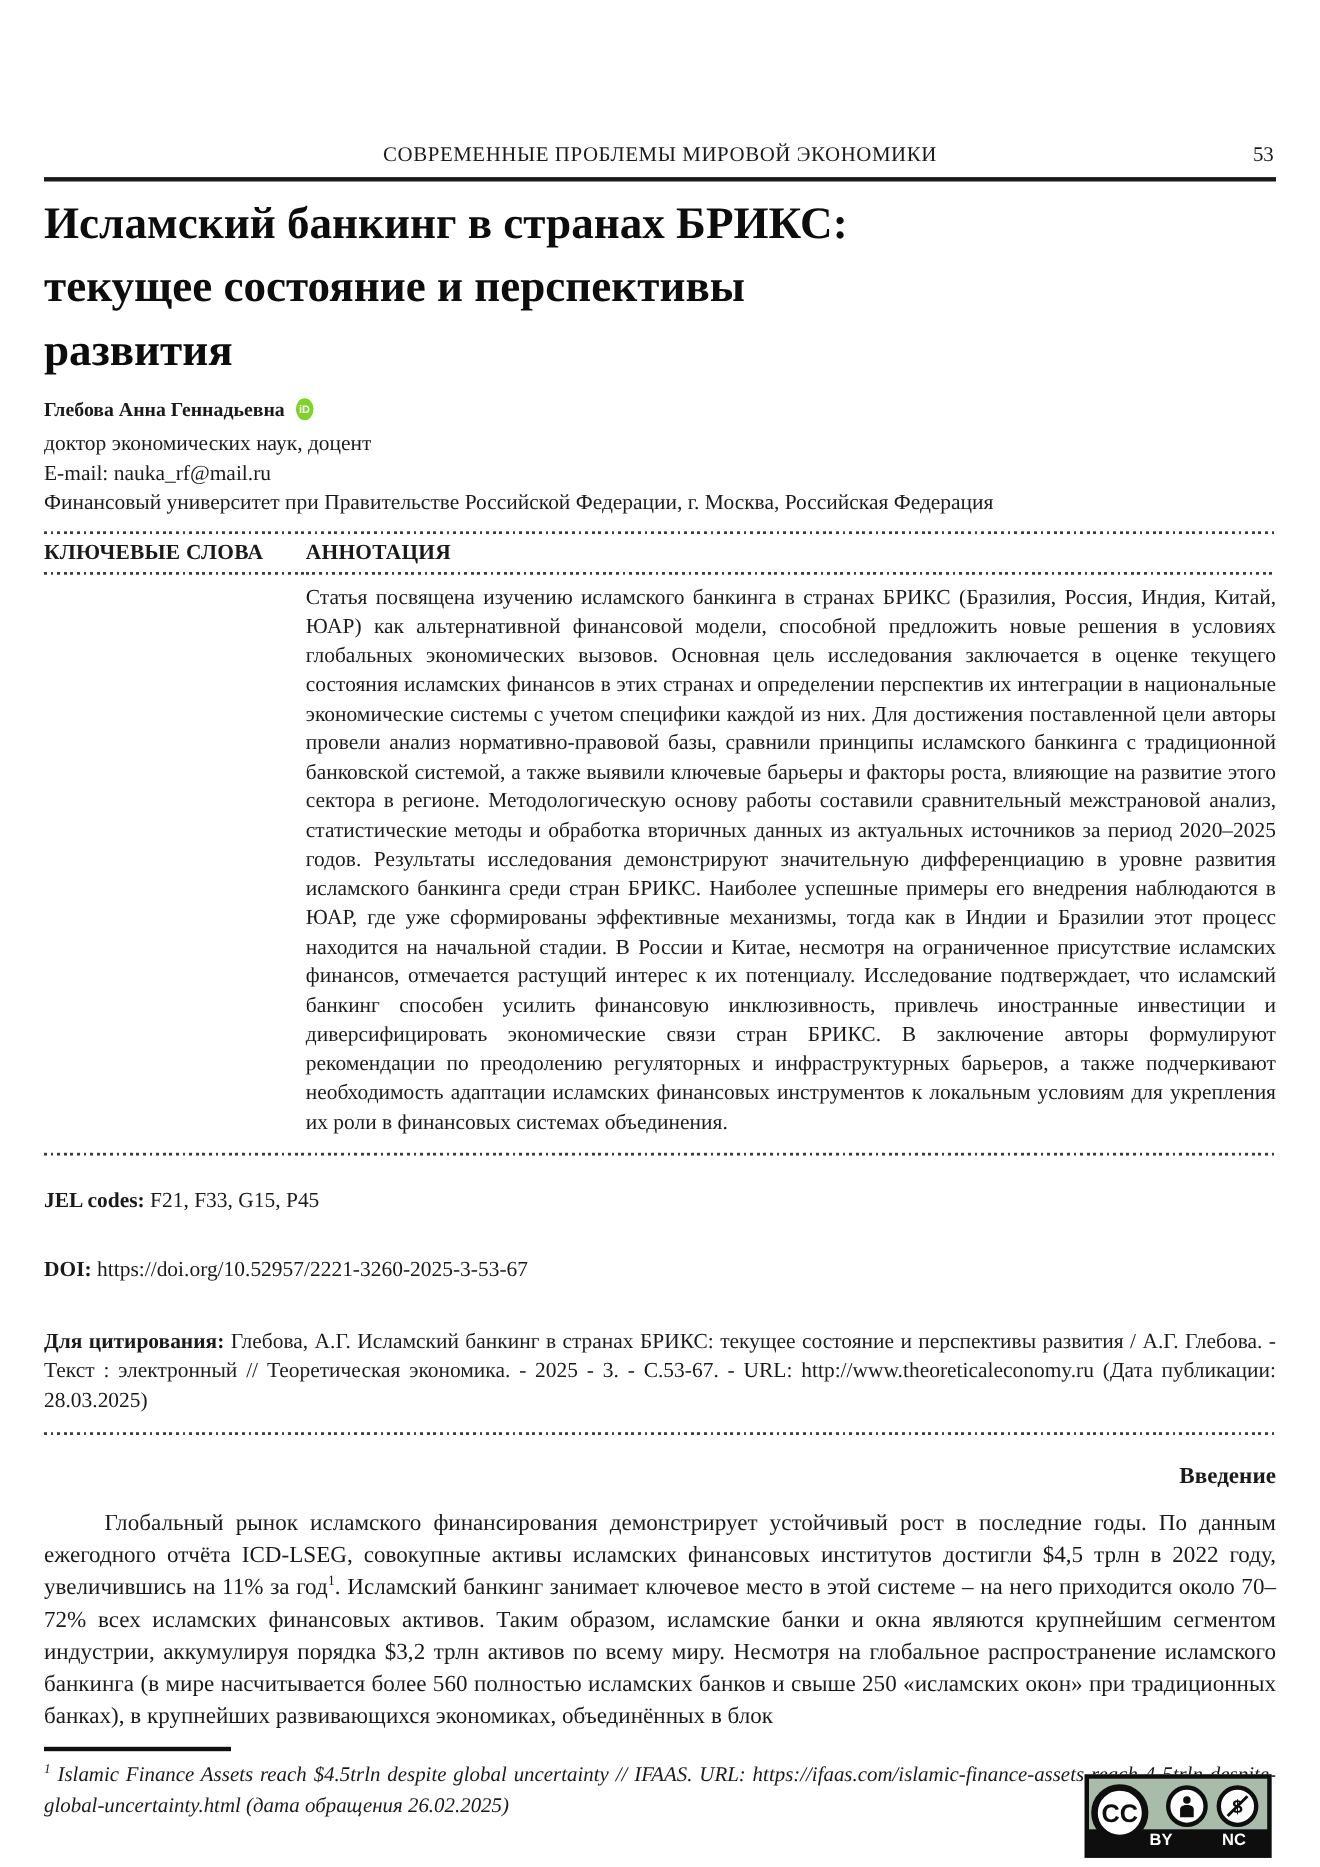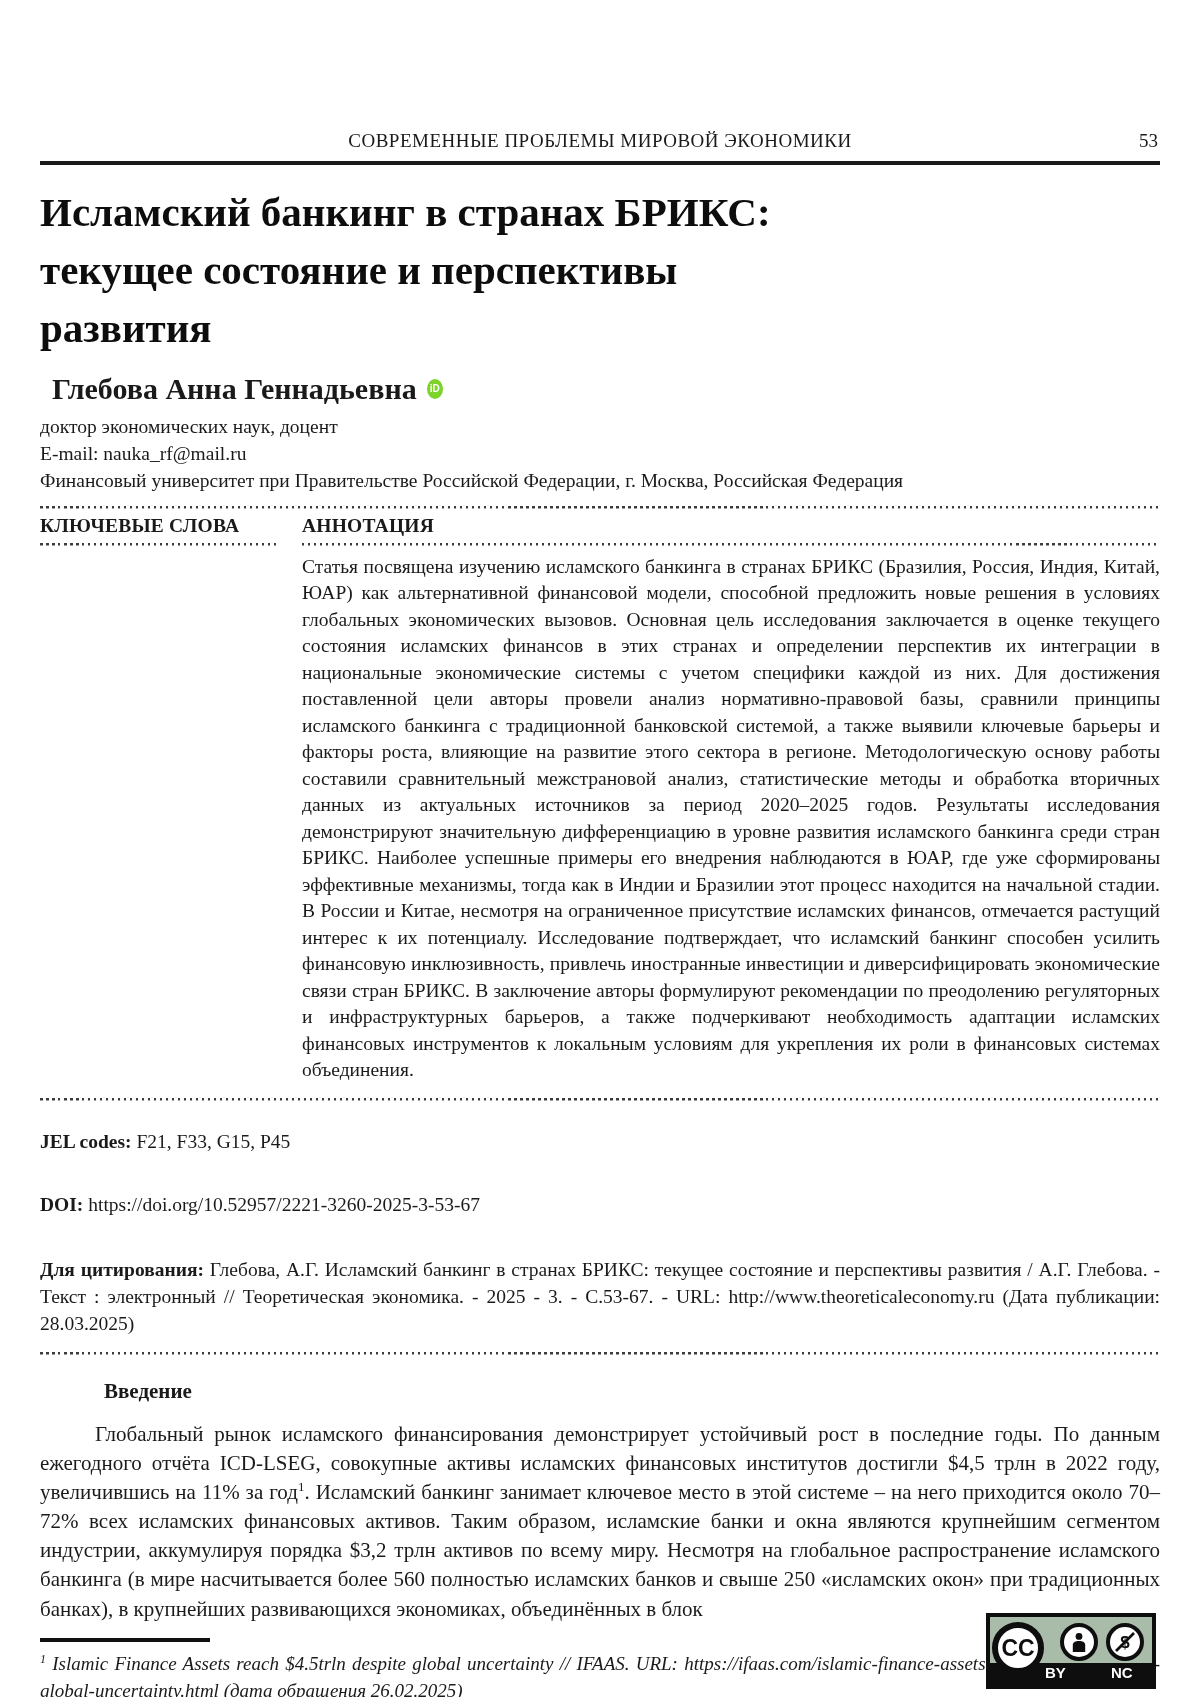--- a/index.html
+++ b/index.html
@@ -22,63 +22,63 @@
     font-size:19px;
     letter-spacing:0.5px;
   }
   .running-head .pagenum {
     position:absolute; right:2px; top:0;
     font-size:19px; letter-spacing:0;
   }
   .head-rule { border-bottom:4px solid #1a1a1a; margin-top:9px; }
 
   
-  .title { margin-top:18px; font-size:41px; font-weight:bold; line-height:1.42; color:#0d0d0d; }
+  .title { margin-top:8px; font-size:41px; font-weight:bold; line-height:1.42; color:#0d0d0d; }
   .title span { display:block; }
   .author-row { margin-top:14px; display:flex; align-items:center; gap:10px; }
-  .author-name { font-size:30px; font-weight:bold;margin-left:12px; }
+  .author-name { font-size:18px; font-weight:bold; }
   .orcid {
     width:16px; height:20px; border-radius:50%;
     background:#7ed32a; color:#ffffff;
     font-family:"Liberation Sans", sans-serif;
     font-size:10px; font-weight:bold;
     display:inline-flex; align-items:center; justify-content:center;
   }
   .info-line { font-size:19.5px; margin-top:5px; }
   .info-line.first { margin-top:10px; }
 
   
   .dotted {
     height:3px; margin-top:14px;
     background-image:repeating-linear-gradient(to right,#3c3c3c 0 2.5px, transparent 2.5px 6px);
     background-size:100% 2.5px; background-repeat:no-repeat; background-position:0 0;
   }
 
   
-  .kw-abs { display:flex; gap:24px; margin-top:6px; }
+  .kw-abs { display:flex; margin-top:6px; }
   .kw-col { width:238px; flex:0 0 238px; }
   .abs-col { flex:1; }
   .col-head { font-size:19.5px; font-weight:bold; letter-spacing:0.2px; padding-bottom:6px; }
   .col-underline {
     height:3px;
     background-image:repeating-linear-gradient(to right,#3c3c3c 0 2.5px, transparent 2.5px 6px);
     background-size:100% 2.5px; background-repeat:no-repeat;
   }
   .kw-text { margin-top:8px; font-size:19.5px; line-height:1.4; }
   .abs-text { margin-top:8px; font-size:19.5px; line-height:1.36; text-align:justify; }
 
   
   .meta-line { font-size:19.5px; line-height:1.38; }
   .meta-label { font-weight:bold; }
   .jel { margin-top:28px; }
   .doi { margin-top:36px; }
   .cite { margin-top:38px; text-align:justify; }
 
   
-  .section-head { margin-top:24px; margin-left:64px; font-size:21px; font-weight:bold; }
+  .section-head { margin-top:24px; margin-left:64px; font-size:21px; font-weight:bold;text-align:right; }
   .body-para {
     margin-top:16px; font-size:21px; line-height:1.39;
     text-align:justify; text-indent:55px;
   }
   .body-para sup { font-size:13px; }
 
   
   .footnote-rule { width:170px; border-top:4px solid #111; margin-top:14px; }
   .footnote { margin-top:8px; font-size:19px; font-style:italic; line-height:1.45; text-align:justify; }
   .footnote sup { font-size:12px; }

